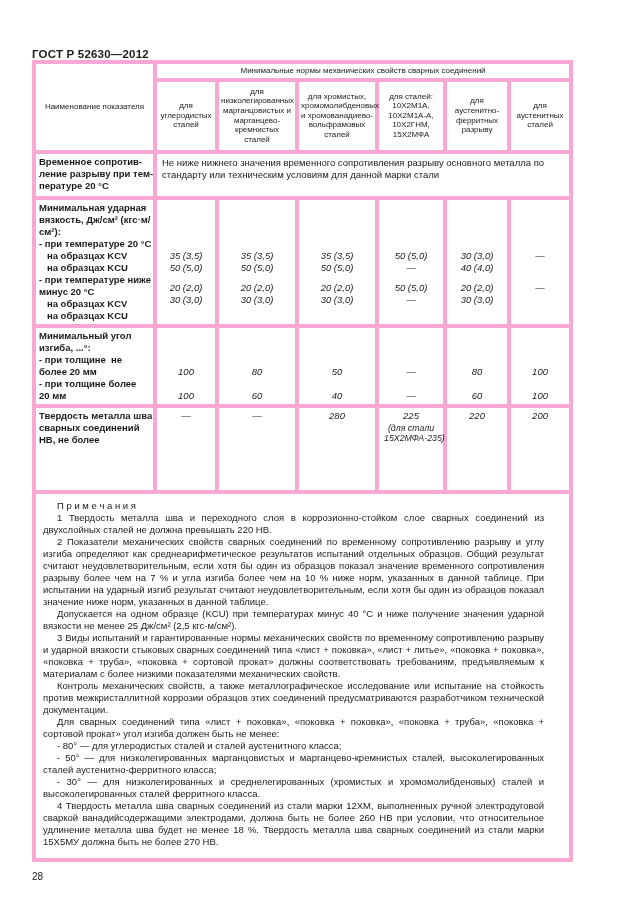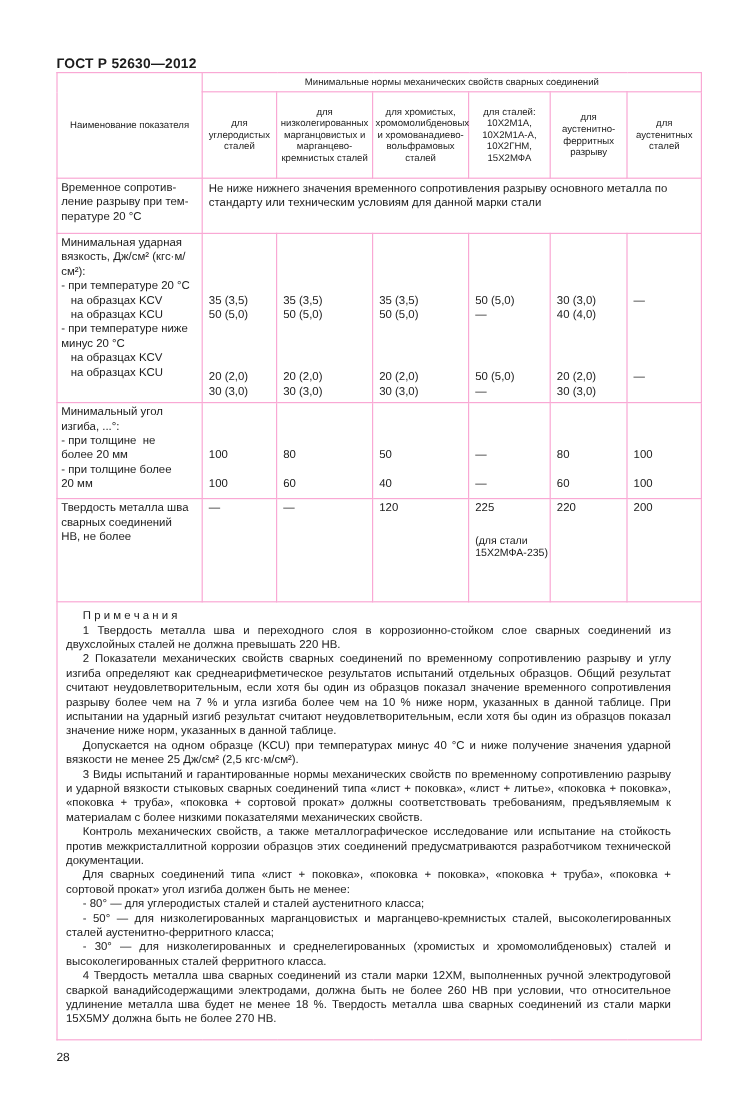--- a/index.html
+++ b/index.html
@@ -2,41 +2,41 @@
 <html lang="ru"><head>
 <meta charset="utf-8">
 <style>
   * { margin: 0; padding: 0; box-sizing: border-box; }
   html, body { background: #ffffff; }
   .page {
     width: 630px; height: 913px; background: #ffffff;
     font-family: "Liberation Sans", sans-serif; color: #1b1b1b;
     position: relative; overflow: hidden;
   }
-  .content { position: absolute; left: 47px; top: 48px; width: 537px; }
+  .content { position: absolute; left: 32px; top: 48px; width: 537px; }
   .doc-header { font-size: 11.5px; font-weight: bold; letter-spacing: 0.2px; }
   .caption { font-size: 10px; margin-top: 21px; margin-bottom: 5px; }
 
   table.t14 { border-collapse: collapse; width: 537px; table-layout: fixed; }
-  .t14 td { border: 1px solid #f9a8d4; font-size: 9.5px; line-height: 12px; vertical-align: top; padding: 2px 3px; }
+  .t14 td { border: 4px solid #f9a8d4; font-size: 9.5px; line-height: 12px; vertical-align: top; padding: 2px 3px; }
   .t14 td.hdr { font-size: 8px; line-height: 9.6px; text-align: center; vertical-align: middle; padding: 2px; }
   tr.hdr-row1 { height: 16px; }
   tr.hdr-row2 { height: 72px; }
   tr.row-tensile { height: 46px; }
   tr.row-bend { height: 80px; }
   tr.row-hardness { height: 86px; }
   td.merged { padding: 3px 5px; }
-  td.vals, td.bvals, td.hvals { padding: 2px 5px; }
+  td.vals, td.bvals, td.hvals { text-align: center; padding: 2px 5px; font-style: italic; }
   .vals div, .bvals div { height: 12px; line-height: 12px; white-space: nowrap; overflow: visible; }
   .vals .g1 { margin-top: 48px; }
-  .vals .g2 { margin-top: 40px; }
+  .vals .g2 { margin-top: 8px; }
   .bvals .a { margin-top: 36px; }
   .bvals .b { margin-top: 12px; }
-  td.label div { white-space: pre; }
-  .hnote { font-size: 8.8px; line-height: 10px; margin-top: 15px; }
+  td.label div { white-space: pre; font-weight: bold; }
+  .hnote { font-size: 8.8px; line-height: 10px; margin-top: 1px; }
   td.notes { padding: 6px 25px 10px 7px; font-size: 9.5px; line-height: 12px; text-align: justify; }
   td.notes p { text-indent: 14px; margin: 0; }
   .page-num { font-size: 10px; margin-top: 9px; }
 </style>
 </head>
 <body>
 
 <div class="page">
   <div class="content">
 
@@ -164,21 +164,21 @@
       </tr>
 
       <tr class="row-hardness">
         <td class="label">
               <div>Твердость металла шва</div>
               <div>сварных соединений</div>
               <div>НВ, не более</div>
             </td>
         <td class="hvals">—</td>
         <td class="hvals">—</td>
-        <td class="hvals">120</td>
+        <td class="hvals">280</td>
         <td class="hvals">
           <div>225</div>
           <div class="hnote">(для стали 15Х2МФА-235)</div>
         </td>
         <td class="hvals">220</td>
         <td class="hvals">200</td>
       </tr>
 
       <tr>
         <td class="notes" colspan="7">

